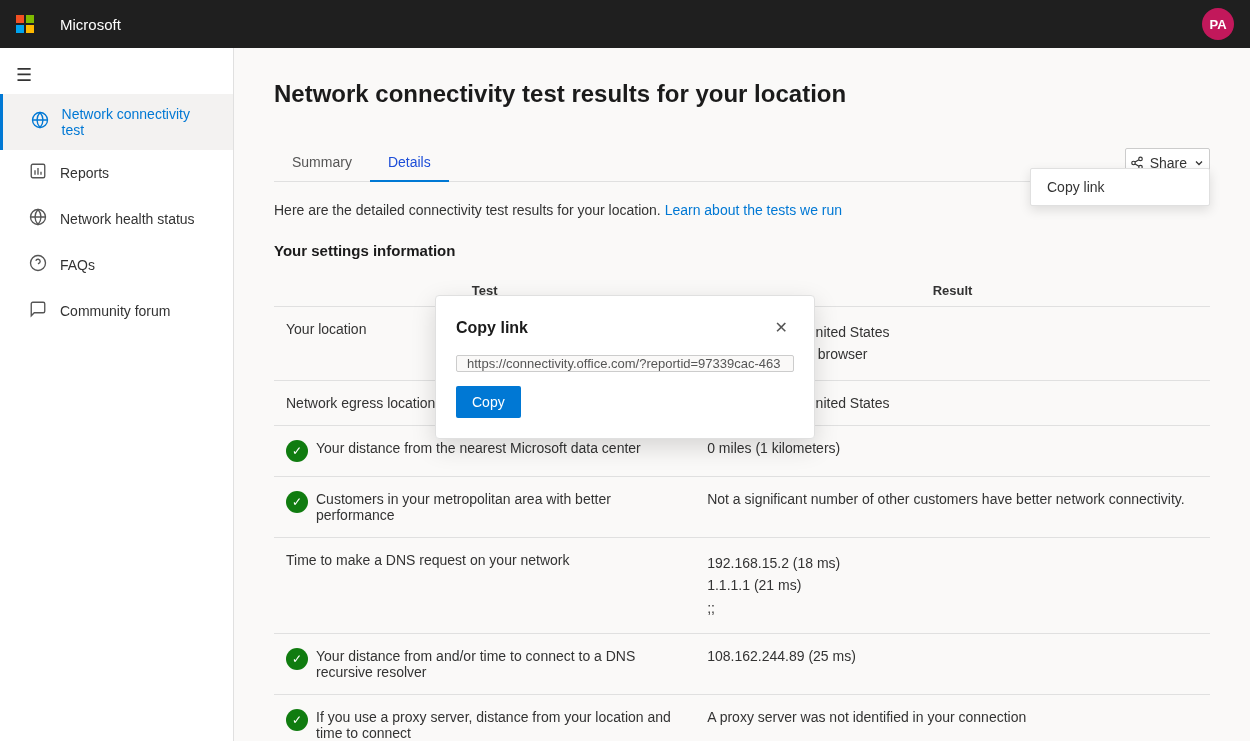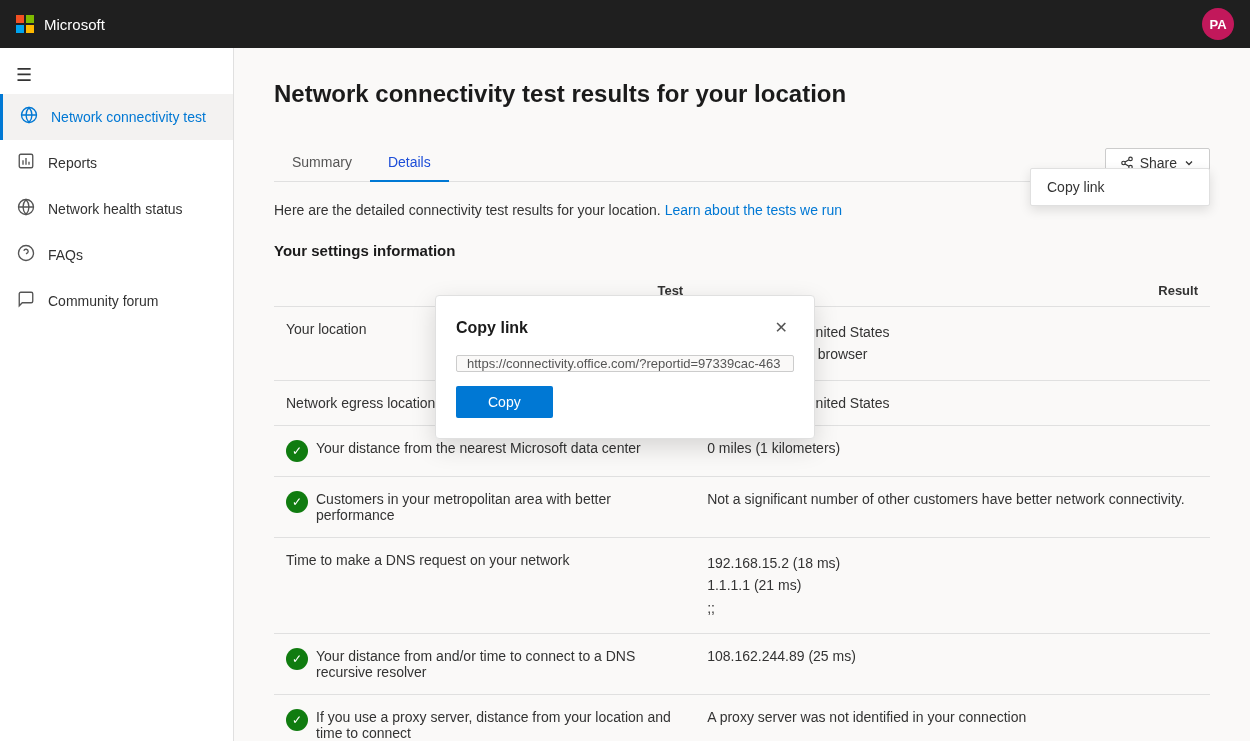--- a/index.html
+++ b/index.html
@@ -8,21 +8,21 @@
     
     .topbar {
       background: #1f1f1f;
       height: 48px;
       display: flex;
       align-items: center;
       padding: 0 16px;
       justify-content: space-between;
       flex-shrink: 0;
     }
-    .topbar-left { display: flex; align-items: center; gap: 10px; }
+    .topbar-left { display: flex; align-items: center; gap: 26px; }
     .ms-logo { display: flex; gap: 2px; }
     .ms-logo-grid { display: grid; grid-template-columns: 1fr 1fr; gap: 2px; width: 18px; height: 18px; }
     .ms-logo-grid div { width: 8px; height: 8px; }
     .ms-logo-grid .red { background: #f25022; }
     .ms-logo-grid .green { background: #7fba00; }
     .ms-logo-grid .blue { background: #00a4ef; }
     .ms-logo-grid .yellow { background: #ffb900; }
     .topbar-brand { color: #fff; font-size: 15px; font-weight: 400; }
     .topbar-avatar {
       width: 32px; height: 32px; border-radius: 50%;
@@ -47,21 +47,21 @@
     .sidebar-menu-btn {
       padding: 16px 16px 8px 16px;
       cursor: pointer;
       color: #333;
       font-size: 18px;
     }
     .sidebar-item {
       display: flex;
       align-items: center;
       gap: 12px;
-      padding: 12px 16px;
+      padding: 12px 28px;
       cursor: pointer;
       color: #333;
       font-size: 14px;
       position: relative;
     }
     .sidebar-item.active {
       background: #f3f2f1;
       color: #0078d4;
       border-left: 3px solid #0078d4;
     }
@@ -103,21 +103,21 @@
       color: #1d4ed8;
       border-bottom: 2px solid #0078d4;
       font-weight: 500;
     }
 
     
     .share-btn {
       display: flex;
       align-items: center;
       gap: 6px;
-      padding: 6px 14px;
+      padding: 6px 4px;
       border: 1px solid #ccc;
       background: #fff;
       cursor: pointer;
       font-size: 14px;
       border-radius: 2px;
       color: #333;
     }
 
     
     .share-dropdown {
@@ -151,21 +151,21 @@
       margin-bottom: 16px;
       color: #1b1b1b;
     }
 
     
     .data-table {
       width: 100%;
       border-collapse: collapse;
     }
     .data-table th {
-      text-align: right;
+      text-align: center;
       font-size: 13px;
       font-weight: 600;
       color: #555;
       padding: 8px 12px;
       border-bottom: 1px solid #e0e0e0;
     }
     .data-table td {
       padding: 14px 12px;
       border-bottom: 1px solid #e0e0e0;
       font-size: 14px;
@@ -238,21 +238,21 @@
       overflow: hidden;
       text-overflow: ellipsis;
       white-space: nowrap;
       margin-bottom: 14px;
       width: 100%;
     }
     .modal-copy-btn {
       background: #0078d4;
       color: #fff;
       border: none;
-      padding: 8px 32px;
+      padding: 8px 16px;
       font-size: 14px;
       cursor: pointer;
       border-radius: 2px;
       font-weight: 500;
     }
 
     
     ::-webkit-scrollbar { width: 6px; }
     ::-webkit-scrollbar-track { background: transparent; }
     ::-webkit-scrollbar-thumb { background: #c0c0c0; border-radius: 3px; }

